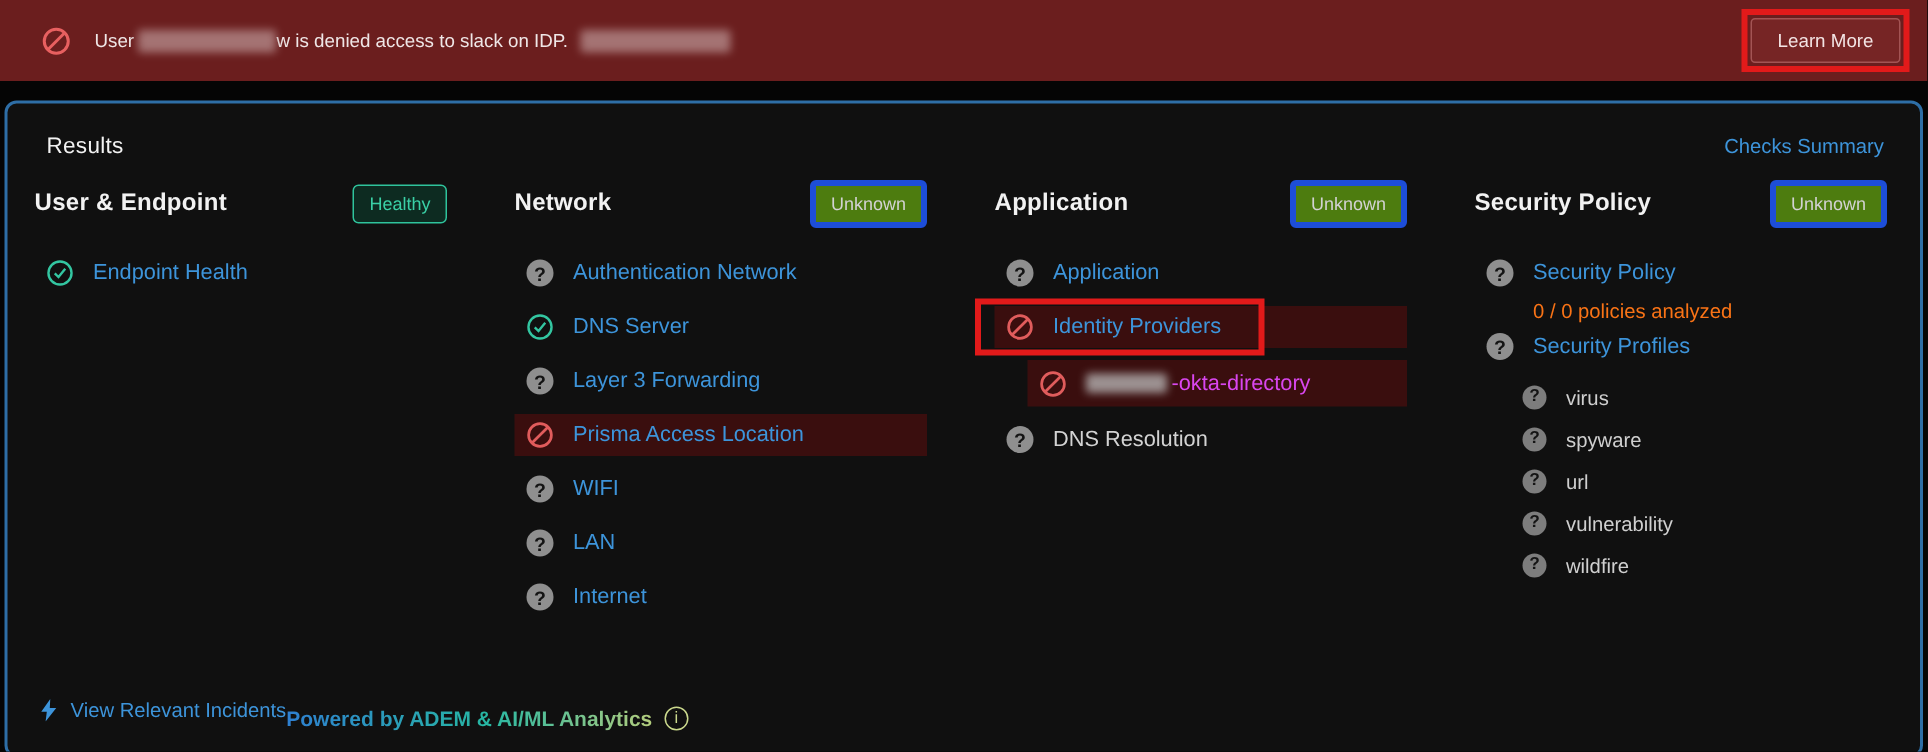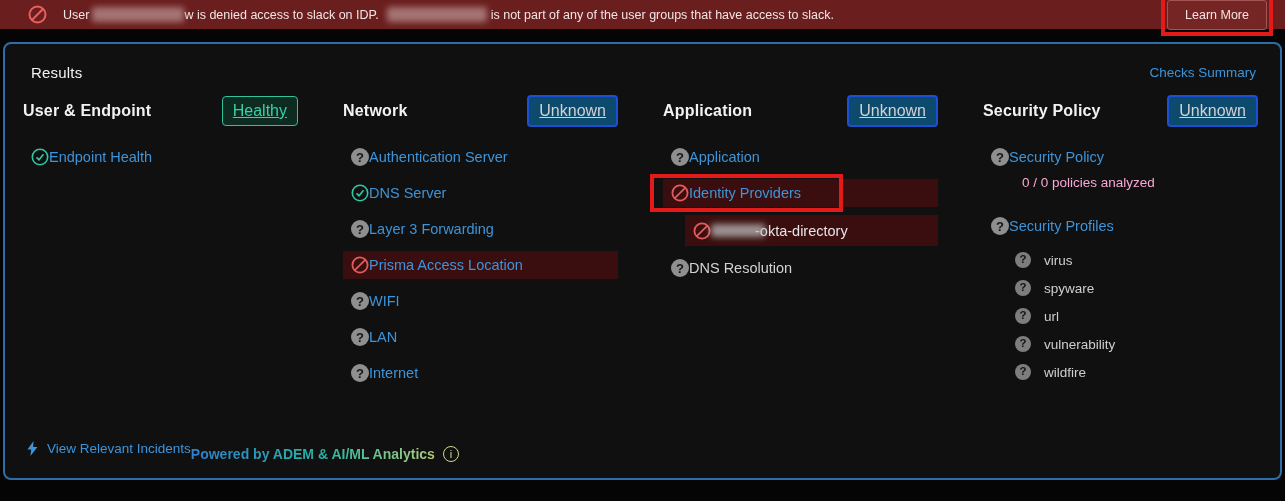--- a/index.html
+++ b/index.html
@@ -1,51 +1,51 @@
 <!DOCTYPE html>
 <html><head>
 <meta charset="utf-8">
 <style>
   * { margin:0; padding:0; box-sizing:border-box; }
   html,body { background:#050505; }
   body { font-family:"Liberation Sans", sans-serif; width:1285px; height:501px; overflow:hidden; }
 
   
-  .banner { height:29px; background:#6b1e1e; display:flex; align-items:center; padding:0 12px 0 28px; }
+  .banner { height:54px; background:#6b1e1e; display:flex; align-items:center; padding:0 12px 0 28px; }
   .banner-text { color:#efe6e6; font-size:12.5px; margin-left:16px; display:flex; align-items:center; white-space:nowrap; }
   .blur-chip { display:inline-block; height:15px; border-radius:2px; background:#b89090; opacity:.75; filter:blur(3px); margin:0 3px; vertical-align:middle; }
   .blur1 { width:92px; margin-right:0; }
   .blur2 { width:100px; margin-left:8px; margin-right:4px; }
   .annotation-box { border:4px solid #e21a1a;text-decoration:underline; }
   .learnmore-wrap { margin-left:auto; padding:2px; }
   .learnmore-btn { background:#762525; border:1px solid #a35454; border-radius:3px; color:#f3e4e4; font-size:12.5px; padding:7px 17px; cursor:pointer; font-family:inherit; white-space:nowrap; }
 
   
   .gap { height:13px; }
   .panel { margin:0 3px; height:438px; background:#101010; border:2px solid #2e6ea6; border-radius:8px; display:flex; flex-direction:column; padding:0 14px; position:relative; }
   .panel-header { display:flex; justify-content:space-between; align-items:center; padding:20px 10px 4px 12px; }
   .panel-title { color:#f2f2f2; font-size:15px; letter-spacing:.2px; }
   .checks-summary { color:#3d94da; font-size:13.5px; cursor:pointer; text-decoration:none; }
 
   .columns { display:grid; grid-template-columns:320px 320px 320px 1fr; padding:2px 0 0 4px; flex:1; align-items:start; }
   .col-header { width:275px; display:flex; align-items:center; justify-content:space-between; height:48px; }
   .col-title { color:#f2f2f2; font-size:16px; font-weight:600; letter-spacing:.2px; }
-  .badge { font-size:16px; padding:5px 10px; border-radius:4px; white-space:nowrap;text-decoration:underline; }
+  .badge { font-size:12px; padding:5px 10px; border-radius:4px; white-space:nowrap; }
   .badge-healthy { color:#3ad0a6; border:1px solid #2fc39c; background:#0d2b21; }
-  .badge-unknown { color:#d2d2d2; border:2px solid #1d4ed8; background:#0c4a6e; }
+  .badge-unknown { color:#d2d2d2; border:4px solid #1d4ed8; background:#4d7c0f; }
 
   .items { margin-top:8px; }
-  .item { position:relative; width:275px; display:flex; align-items:center; height:28px; margin-bottom:8px; padding:0 0 0 8px; font-size:14.5px; }
+  .item { position:relative; width:275px; display:flex; align-items:center; gap:13px; height:28px; margin-bottom:8px; padding:0 0 0 8px; font-size:14.5px; }
   .item .label { white-space:nowrap; }
   .link { color:#3d94da; cursor:pointer; }
   .plain { color:#d3d3d3; }
-  .white { color:#e5e5e5; }
+  .white { color:#d946ef; }
   .row-highlight { background:#3a0e0e; }
   .item.indent { width:253px; margin-left:22px; margin-top:3px; height:31px; }
-  .item-note { color:#f9a8d4; font-size:13.5px; margin:-4px 0 22px 39px; }
+  .item-note { color:#f97316; font-size:13.5px; margin:-4px 0 2px 39px; }
   .sub-item { height:24px; margin-bottom:4px; margin-left:24px; width:230px; gap:13px; display:flex; align-items:center; font-size:13.5px; color:#cfcfcf; padding-left:8px; }
 
   
   .idp-annotation { position:absolute; left:-13px; top:-5px; width:193px; height:38px; border:4px solid #e21a1a; pointer-events:none; z-index:3; }
 
   
   .qicon { flex:0 0 auto; width:18px; height:18px; border-radius:50%; background:#8f8f8f; color:#141414; font-size:13px; font-weight:700; display:flex; align-items:center; justify-content:center; line-height:1; }
   .qicon.small { width:16px; height:16px; font-size:11.5px; background:#7d7d7d; }
   .svgicon { flex:0 0 auto; display:block; }
 
@@ -62,21 +62,20 @@
 <div class="banner">
   <svg class="svgicon" width="19" height="19" viewBox="0 0 19 19">
     <circle cx="9.5" cy="9.5" r="8" fill="none" stroke="#e86060" stroke-width="2"></circle>
     <line x1="4" y1="15" x2="15" y2="4" stroke="#e86060" stroke-width="2"></line>
   </svg>
   <div class="banner-text">
     <span>User</span>
     <span class="blur-chip blur1"></span>
     <span>w is denied access to slack on IDP.</span>
     <span class="blur-chip blur2"></span>
-    <span>is not part of any of the user groups that have access to slack.</span>
   </div>
   <div class="learnmore-wrap annotation-box">
     <button class="learnmore-btn">Learn More</button>
   </div>
 </div>
 
 <div class="gap"></div>
 
 <div class="panel">
 
@@ -104,21 +103,21 @@
     </div>
 
     <div class="col">
       <div class="col-header">
         <span class="col-title">Network</span>
         <span class="badge badge-unknown">Unknown</span>
       </div>
       <div class="items">
         <div class="item">
           <span class="qicon">?</span>
-          <span class="label link">Authentication Server</span>
+          <span class="label link">Authentication Network</span>
         </div>
         <div class="item">
           <svg class="svgicon" width="18" height="18" viewBox="0 0 18 18">
             <circle cx="9" cy="9" r="7.7" fill="none" stroke="#33c6a1" stroke-width="1.6"></circle>
             <path d="M5.5 9.3 L8 11.7 L12.5 6.2" fill="none" stroke="#33c6a1" stroke-width="1.6"></path>
           </svg>
           <span class="label link">DNS Server</span>
         </div>
         <div class="item">
           <span class="qicon">?</span>

